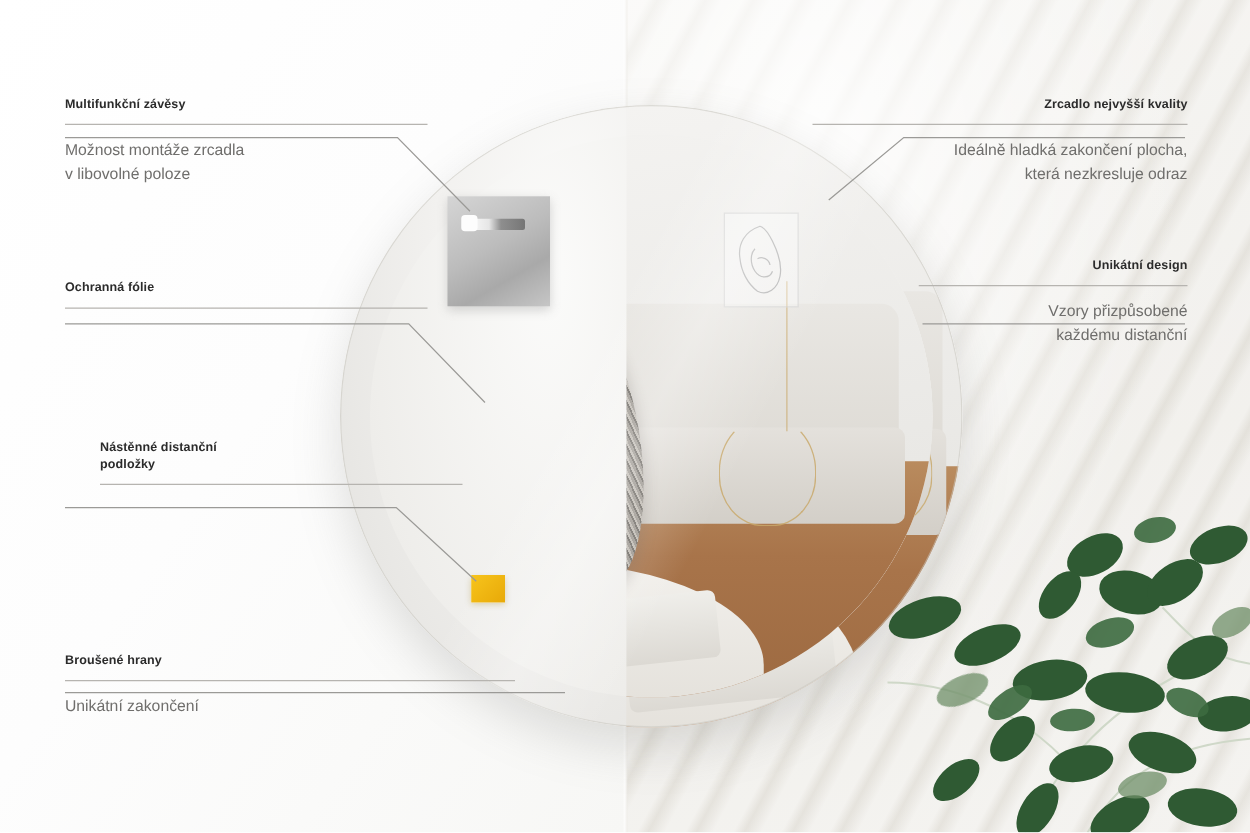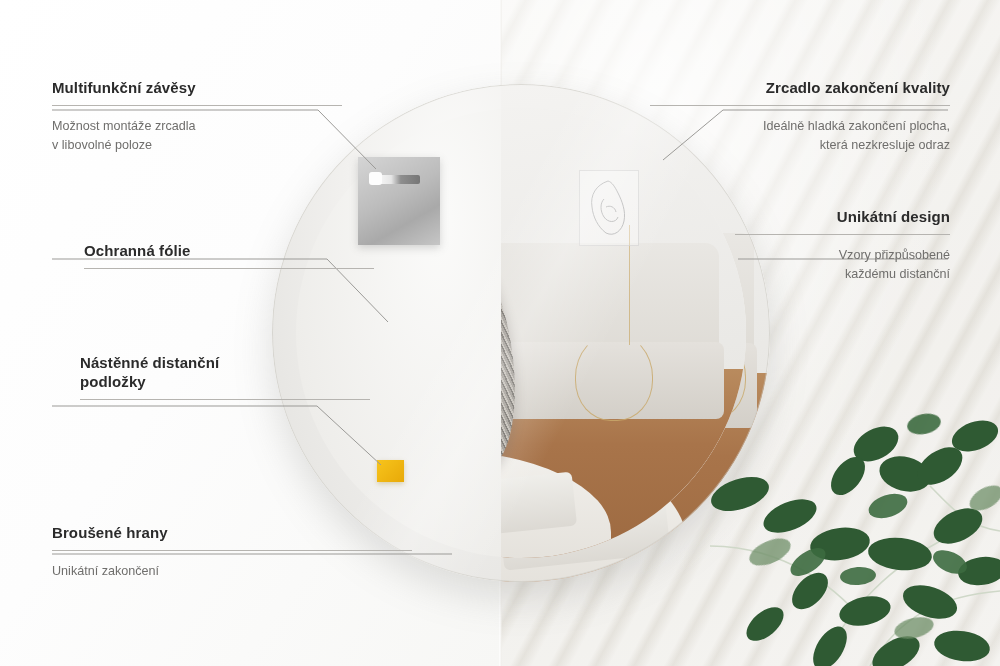--- a/index.html
+++ b/index.html
@@ -185,31 +185,31 @@
   }
 
   
   .lines{position:absolute;left:0;top:0;width:1000px;height:666px;z-index:12;pointer-events:none;}
 
   
   .callout{position:absolute;z-index:13;}
   .callout.left{left:52px;text-align:left;}
   .callout.right{right:50px;text-align:right;}
   .c-title{
-    font-size:15px;font-weight:700;color:#2b2b2b;letter-spacing:.1px;
+    font-size:10px;font-weight:700;color:#2b2b2b;letter-spacing:.1px;
     line-height:1.28;margin:0 0 8px 0;white-space:pre-line;
   }
   .c-rule{height:1px;background:#b6b4b0;margin:0 0 11px 0;}
   .c-body{
     font-size:12.6px;color:#6f6e6c;line-height:1.5;margin:0;white-space:pre-line;
   }
 
   
   #callout-zavesy{top:78px;width:290px;}
-  #callout-folie{top:241px;width:290px;margin-left:32px;}
+  #callout-folie{top:225px;width:290px;}
   #callout-podlozky{top:353px;width:290px;margin-left:28px;}
   #callout-hrany{top:523px;width:360px;}
   #callout-kvalita{top:78px;width:300px;}
   #callout-design{top:207px;width:215px;}
 
   
   .foliage{position:absolute;right:0;bottom:0;width:300px;height:300px;z-index:10;}
 </style>
 </head>
 <body>
@@ -313,21 +313,21 @@
     <div class="c-rule"></div>
   </div>
 
   <div class="callout left" id="callout-hrany">
     <div class="c-title">Broušené hrany</div>
     <div class="c-rule"></div>
     <div class="c-body">Unikátní zakončení</div>
   </div>
 
   <div class="callout right" id="callout-kvalita">
-    <div class="c-title">Zrcadlo zakončení kvality</div>
+    <div class="c-title">Zrcadlo nejvyšší kvality</div>
     <div class="c-rule"></div>
     <div class="c-body">Ideálně hladká zakončení plocha,
 která nezkresluje odraz</div>
   </div>
 
   <div class="callout right" id="callout-design">
     <div class="c-title">Unikátní design</div>
     <div class="c-rule"></div>
     <div class="c-body">Vzory přizpůsobené
 každému distanční</div>

